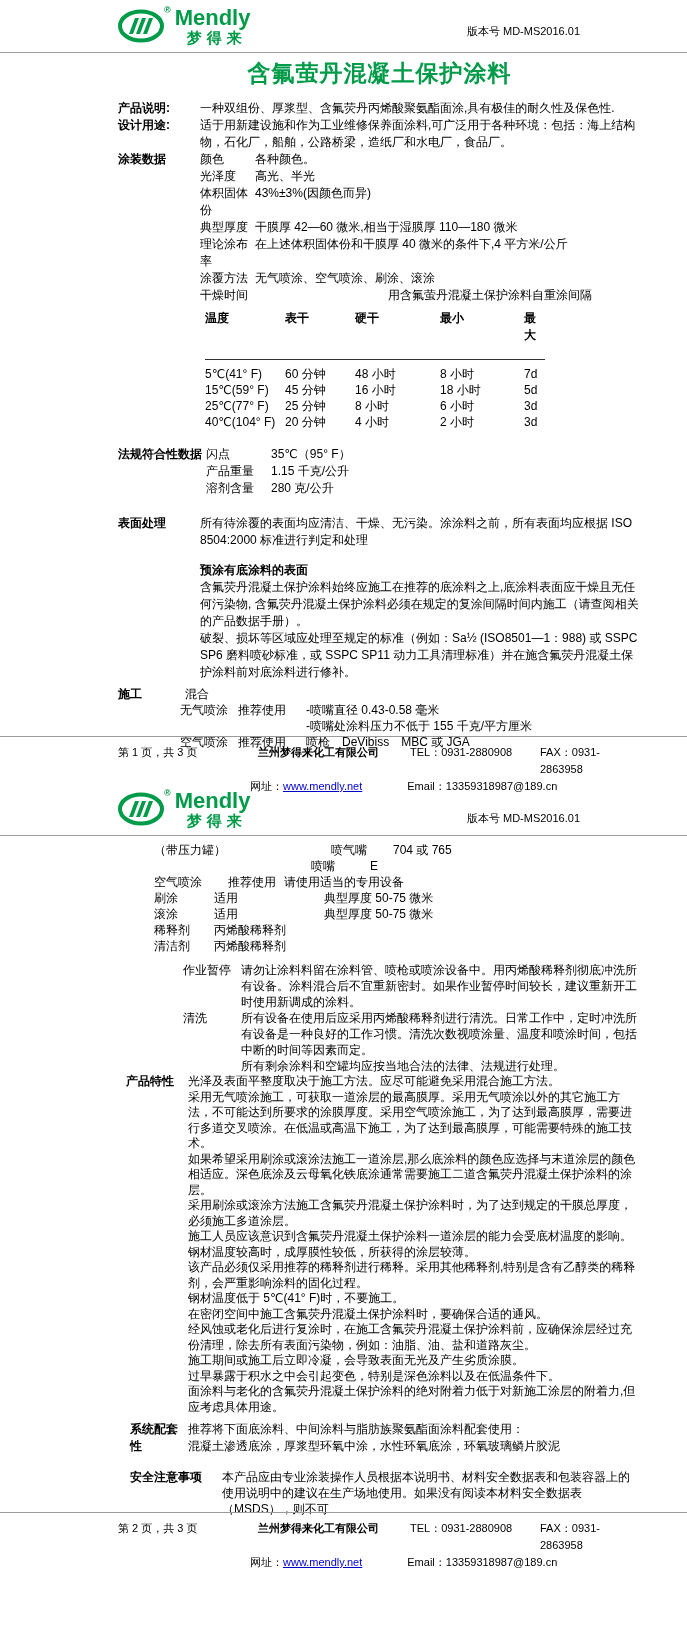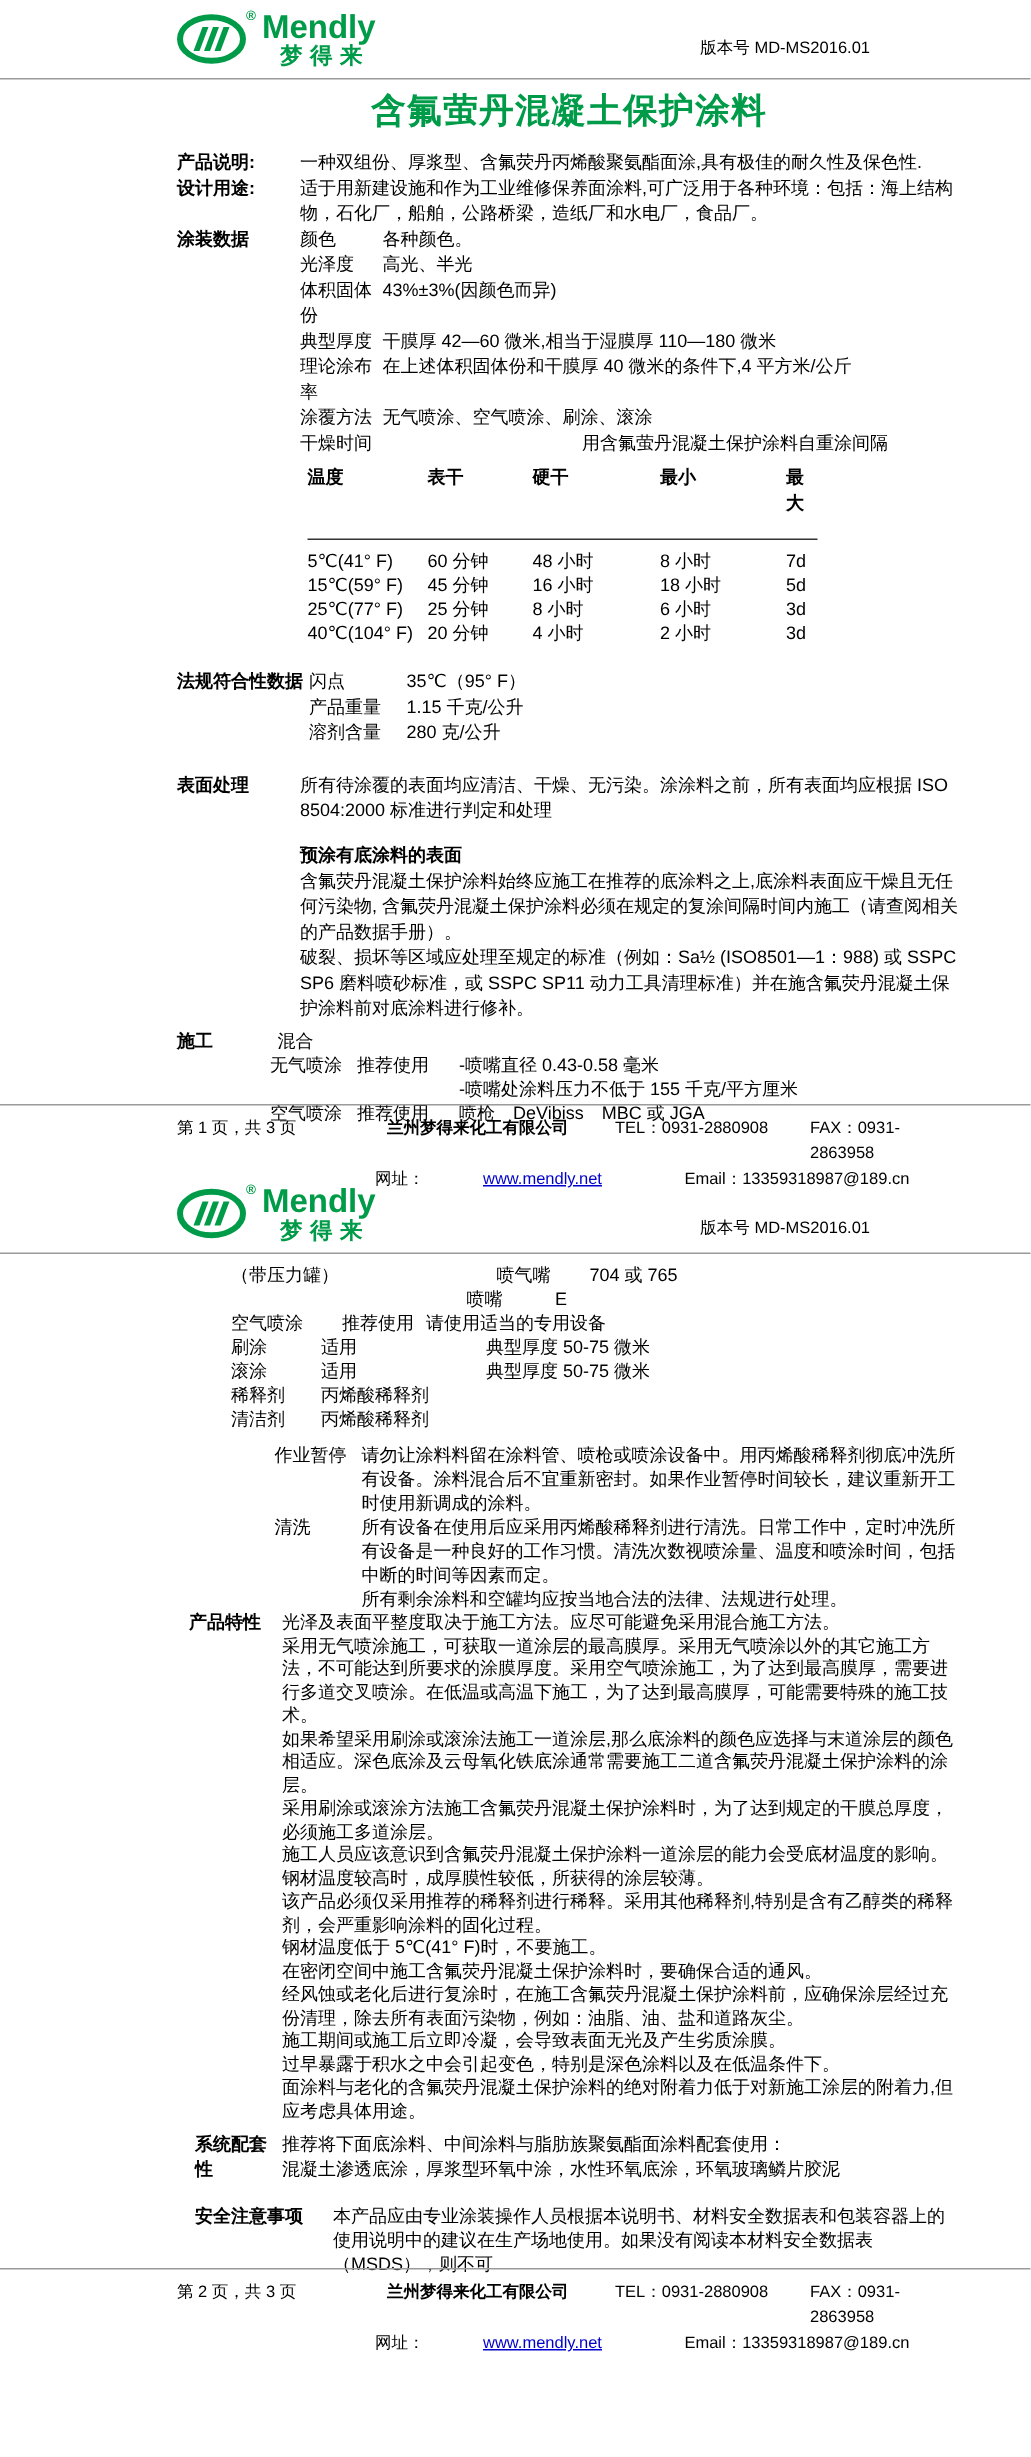--- a/index.html
+++ b/index.html
@@ -43,22 +43,22 @@
   .tc1{width:80px;flex-shrink:0;} .tc2{width:70px;flex-shrink:0;}
   .tc3{width:85px;flex-shrink:0;} .tc4{width:84px;flex-shrink:0;}
   .tc5{flex:1;}
   .para155{line-height:15.5px;}
   .pfoot{position:absolute;left:0;right:0;border-top:1px solid #9a9a9a;
          padding:7px 46px 0 118px;font-size:11px;line-height:17px;}
   .f1{display:flex;}
   .f1 .fpage{width:140px;flex-shrink:0;}
   .f1 .fcompany{font-weight:bold;width:152px;flex-shrink:0;}
   .f1 .ftel{width:130px;flex-shrink:0;}
-  .f2{display:flex;margin-left:132px;gap:39px;}
-  .f2 .femail{margin-left:16px;}
+  .f2{display:flex;margin-left:132px;}
+  .f2 .femail{margin-left:45px;}
   a.weblink{color:#0000cc;text-decoration:underline;}
 </style>
 </head>
 <body>
 
 <div class="page page1">
   <div class="hdr">
     <div class="logo">
       <svg width="46" height="36" viewBox="0 0 46 36">
         <ellipse cx="23" cy="19" rx="21" ry="14.5" fill="none" stroke="#009b48" stroke-width="4"></ellipse>

